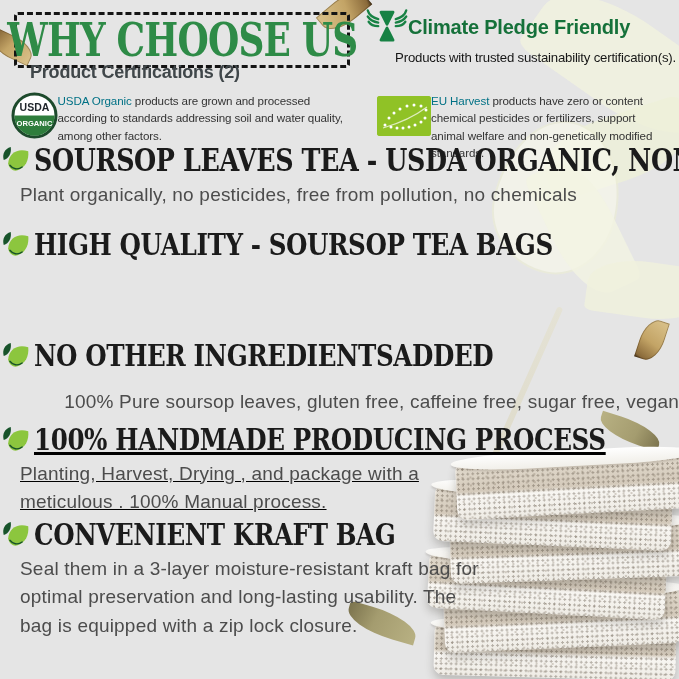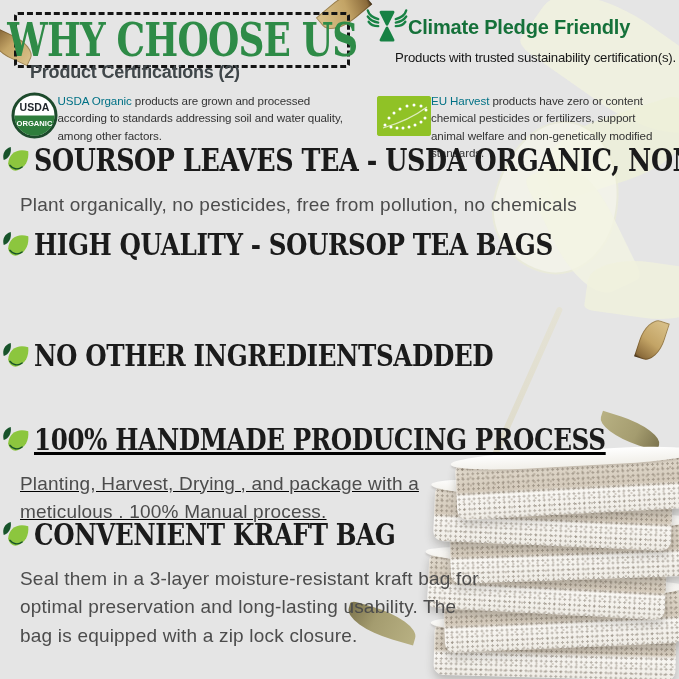--- a/index.html
+++ b/index.html
@@ -50,21 +50,21 @@
   .cert.eu .cert-text{width:240px;}
   .cert-link{color:#007185;cursor:pointer;}
   .eu-logo{flex:0 0 auto;width:54px;height:40px;background:#90c226;border-radius:3px;margin-top:4px;}
 
   
   .section{position:absolute;left:2px;width:677px;}
   .sec-head{display:flex;align-items:flex-start;gap:4px;}
   .sec-head .leaf{flex:0 0 auto;margin-top:2px;}
   .sec-title{font-family:"DejaVu Serif",serif;font-weight:bold;font-size:30px;line-height:1.05;color:#1b1b1b;
     display:inline-block;transform:scaleX(.82);transform-origin:left center;white-space:nowrap;letter-spacing:-.5px;}
-  .sec-body{margin-top:14px;padding-left:18px;font-size:19px;line-height:1.52;color:#4c4c4c;letter-spacing:.2px;}
+  .sec-body{margin-top:4px;padding-left:18px;font-size:19px;line-height:1.52;color:#4c4c4c;letter-spacing:.2px;}
   #section-0{top:144px;} #section-0 .sec-title{font-size:31px;}
   #section-1{top:229px;text-align:right;}
   #section-2{top:340px;text-align:right;} #section-2 .sec-body{margin-top:16px;}
   #section-3{top:424px;text-decoration:underline;} #section-3 .sec-body{width:450px;}
   #section-4{top:519px;} #section-4 .sec-body{width:462px;}
 
   
   .teabags{position:absolute;left:428px;top:452px;width:251px;height:227px;}
   .bag{position:absolute;width:238px;height:58px;border-radius:10px;
     background:
@@ -213,20 +213,21 @@
     <div class="sec-head">
       <span class="leaf">
         <svg width="28" height="28" viewBox="0 0 32 32">
           <path d="M10 1 C3 3 0 9 2 16 C8 14 11 8 10 1 Z" fill="#17532a"></path>
           <path d="M30 6 C18 2 8 8 7 20 C8 26 13 29 17 28 C27 25 31 16 30 6 Z" fill="#8cc63e"></path>
           <path d="M9 22 C12 26 18 28 23 24" stroke="#17532a" stroke-width="1.6" fill="none" stroke-linecap="round"></path>
         </svg>
       </span>
       <span class="sec-title">NO OTHER INGREDIENTSADDED</span>
     </div>
+    <div class="sec-body">100% Pure soursop leaves, gluten free, caffeine free, sugar free, vegan</div>
   </div>
 
   <div class="section" id="section-3">
     <div class="sec-head">
       <span class="leaf">
         <svg width="28" height="28" viewBox="0 0 32 32">
           <path d="M10 1 C3 3 0 9 2 16 C8 14 11 8 10 1 Z" fill="#17532a"></path>
           <path d="M30 6 C18 2 8 8 7 20 C8 26 13 29 17 28 C27 25 31 16 30 6 Z" fill="#8cc63e"></path>
           <path d="M9 22 C12 26 18 28 23 24" stroke="#17532a" stroke-width="1.6" fill="none" stroke-linecap="round"></path>
         </svg>

